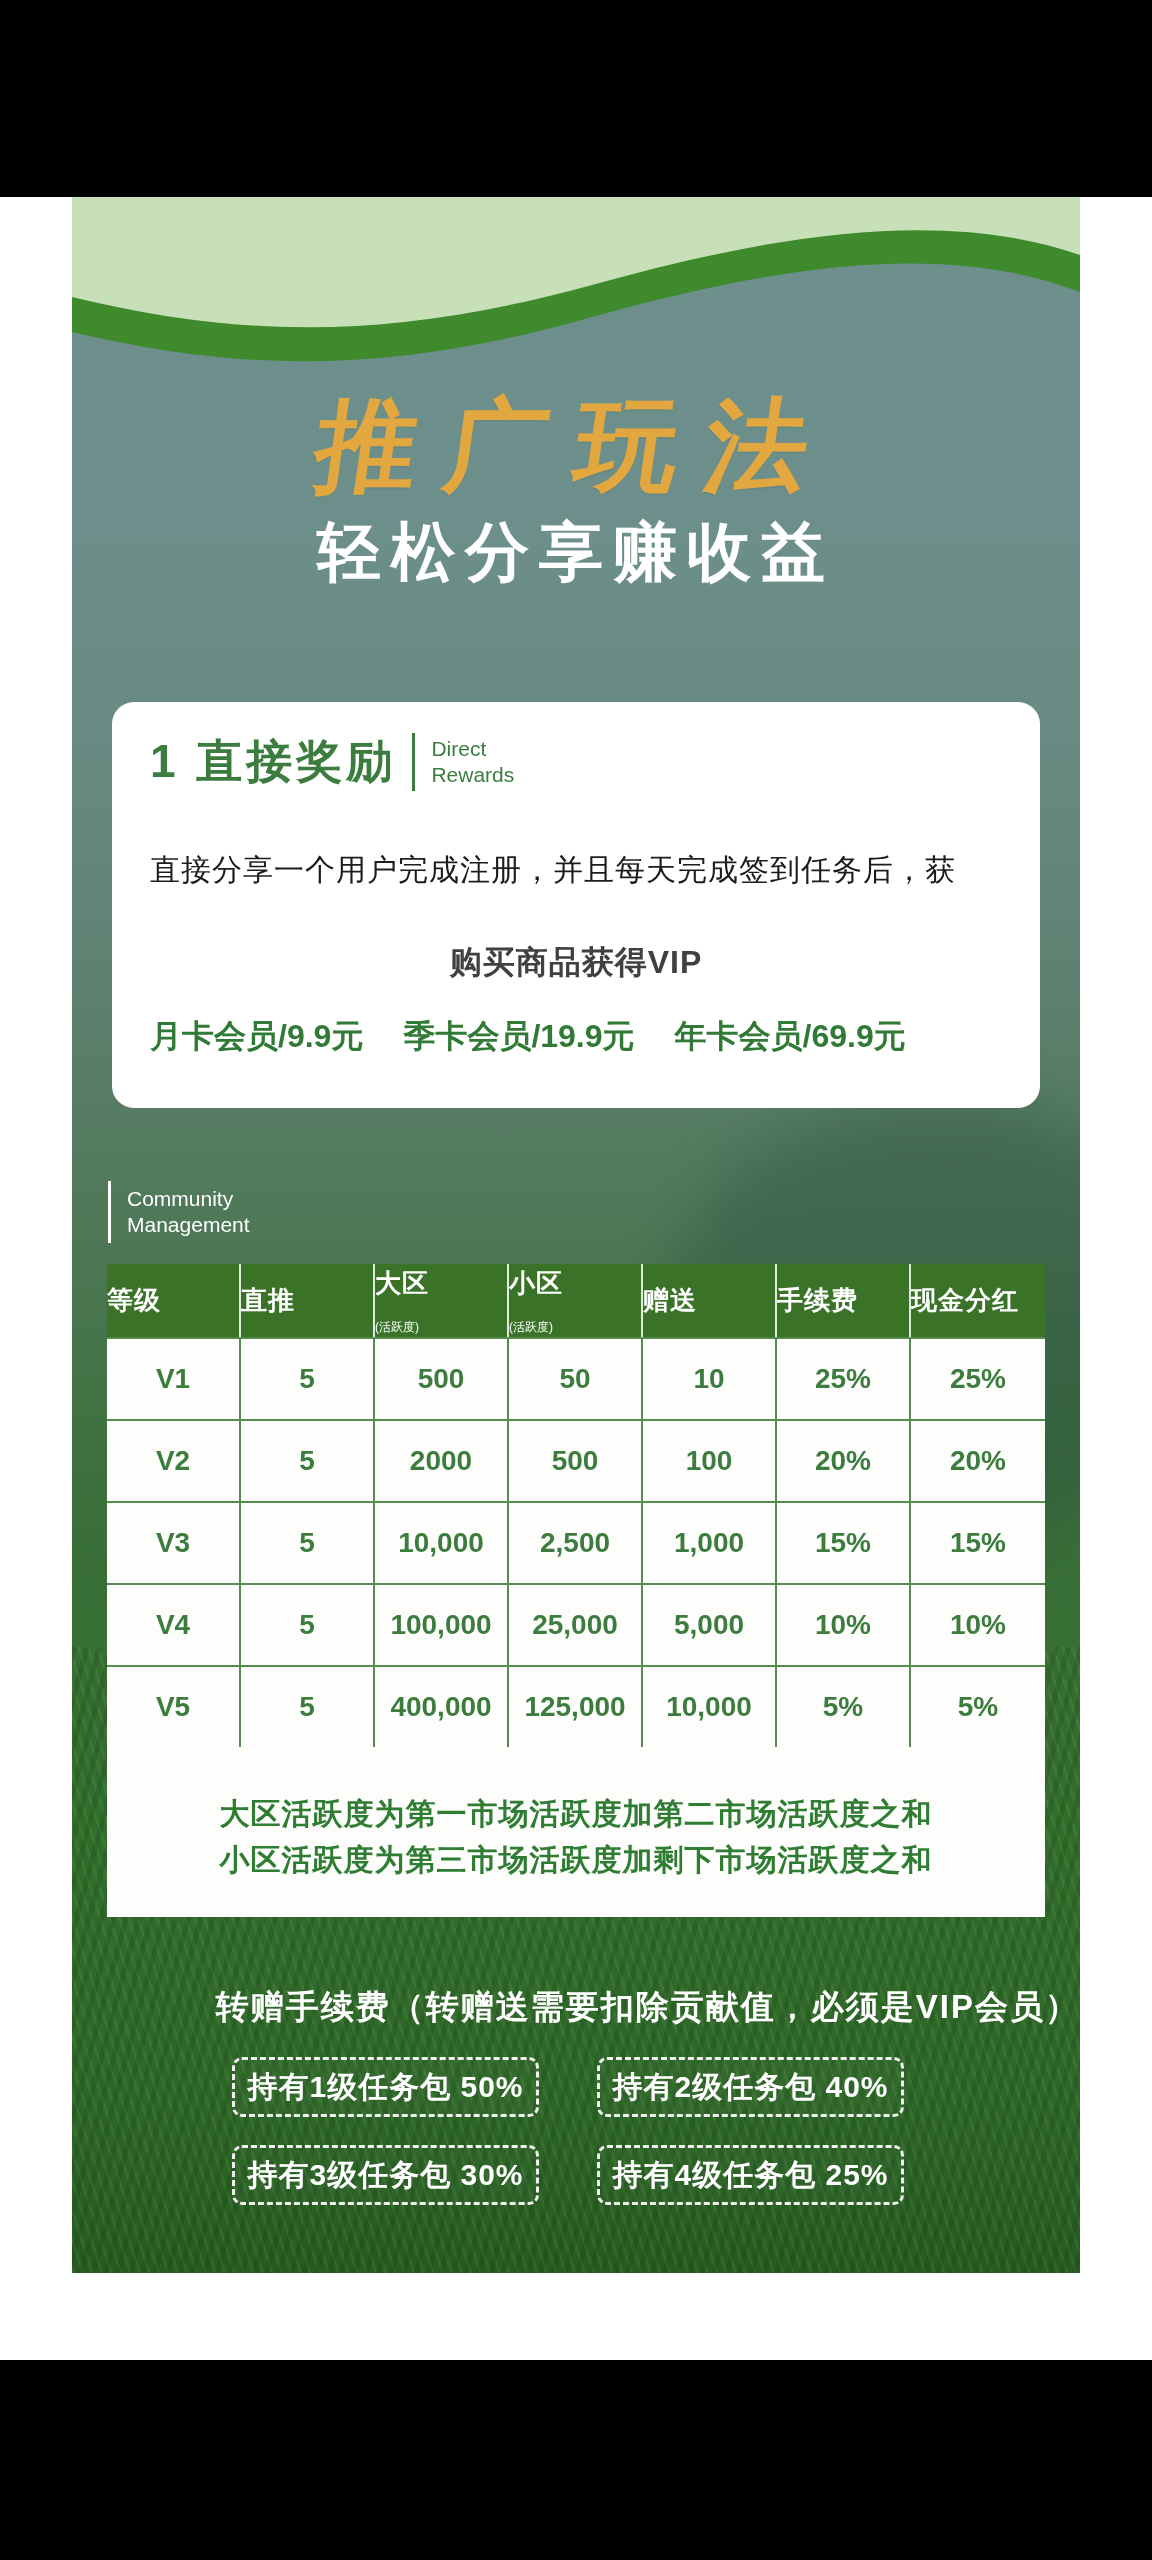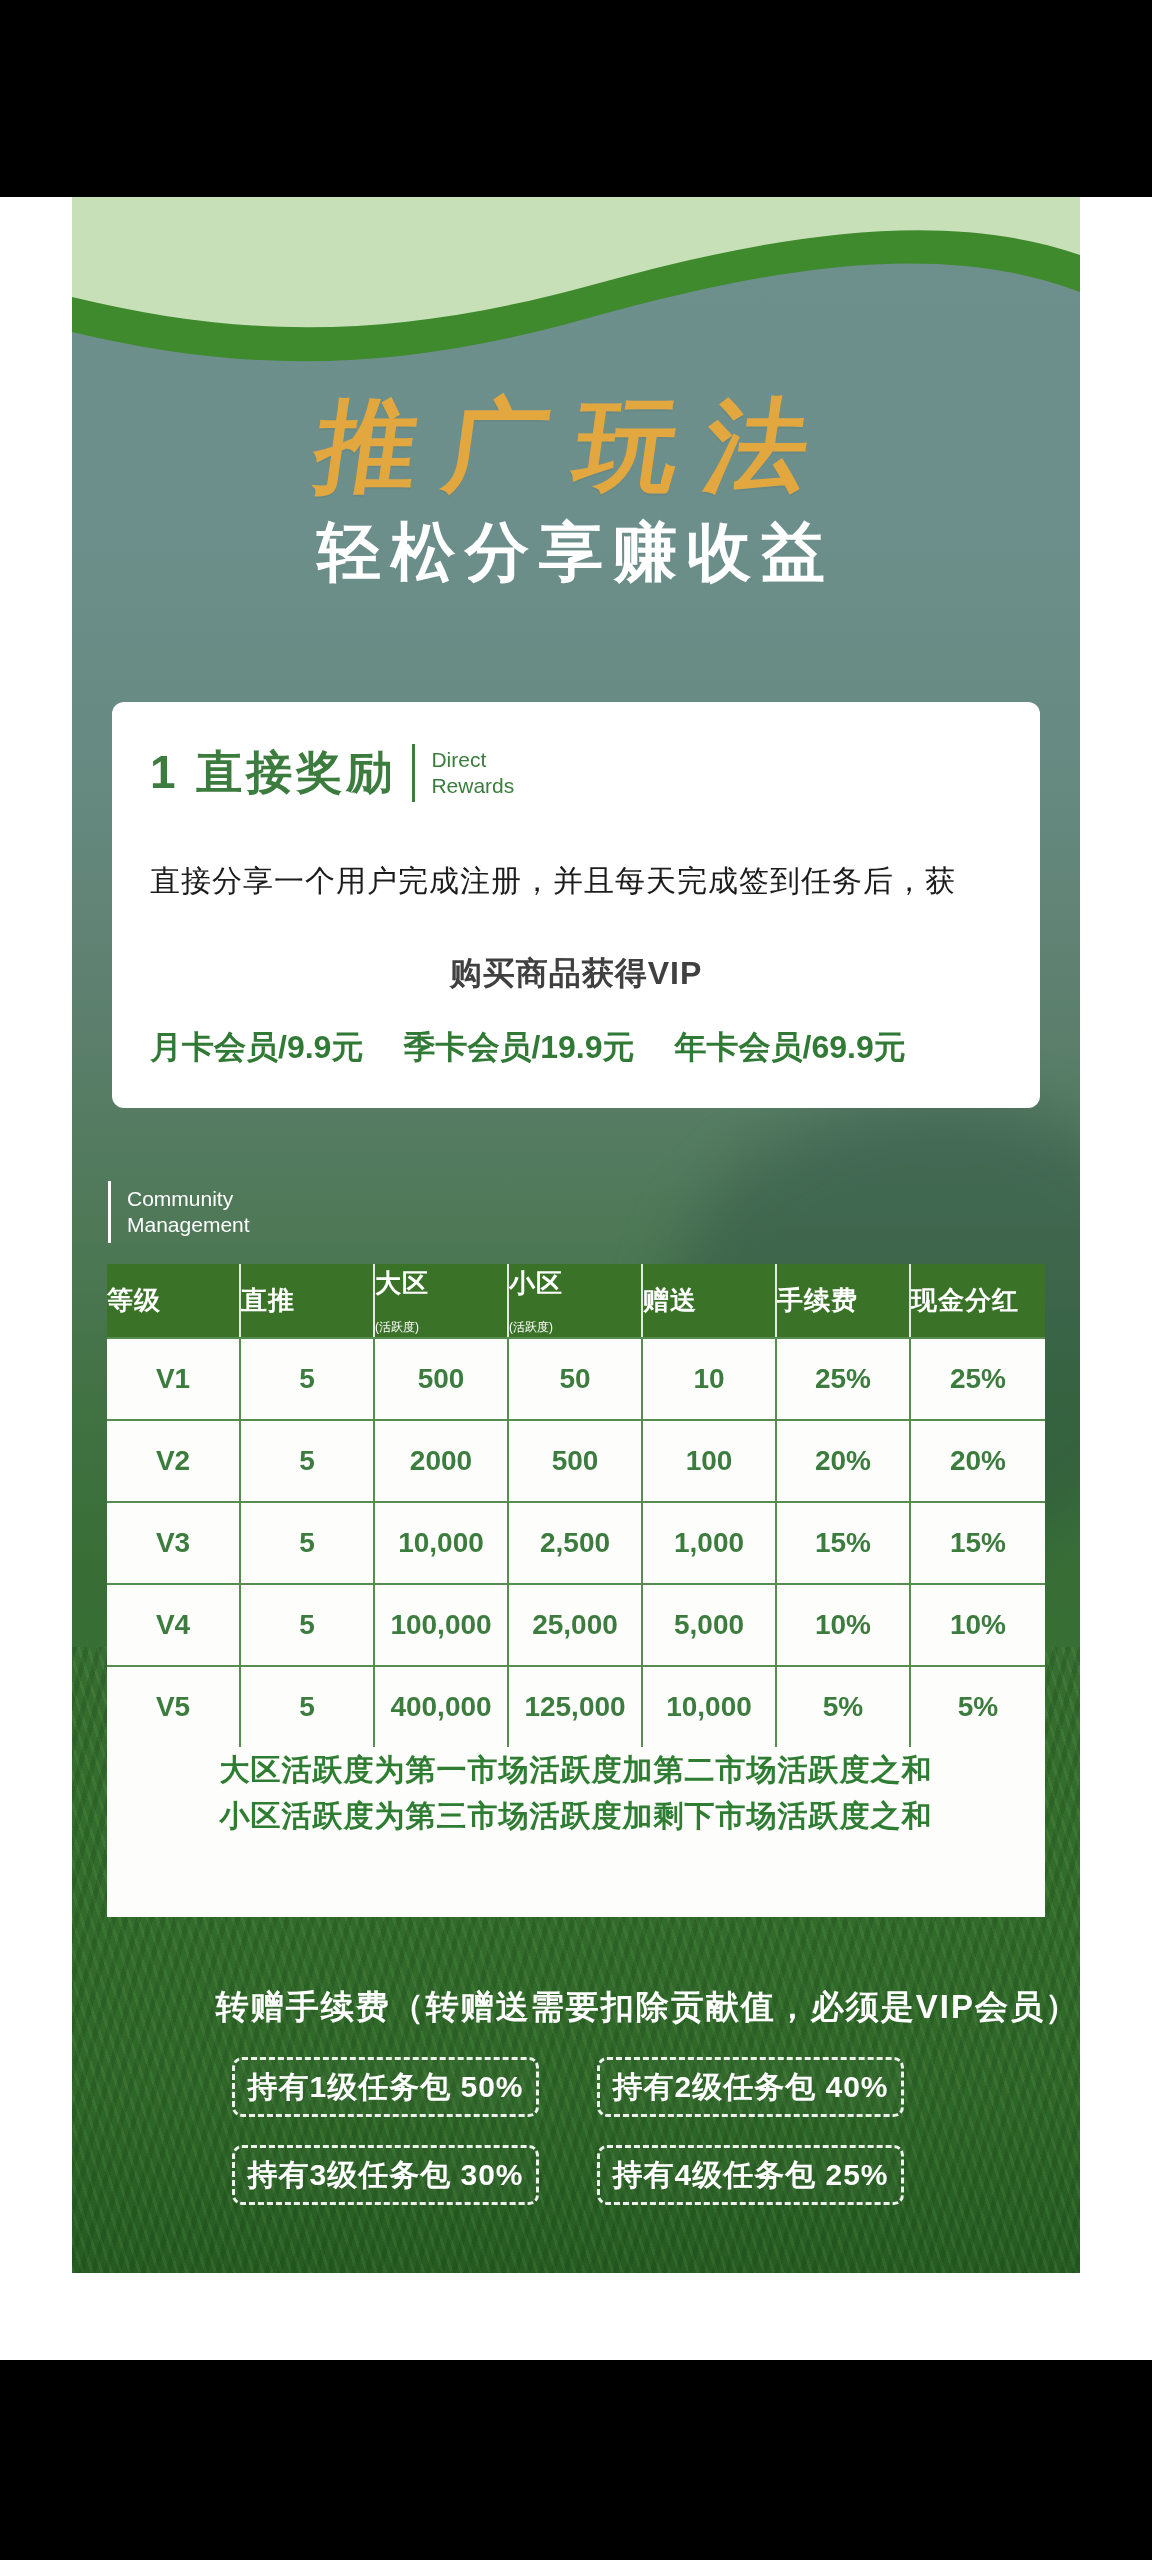--- a/index.html
+++ b/index.html
@@ -54,22 +54,22 @@
   .poster-subtitle{
     position:absolute;left:0;top:312px;width:1008px;
     text-align:center;
     font-size:64px;font-weight:900;
     color:#ffffff;letter-spacing:10px;white-space:nowrap;
   }
 
   
   .card1{
     position:absolute;left:40px;top:505px;width:928px;height:406px;
-    background:#ffffff;border-radius:12px;
-    box-sizing:border-box;padding:40px 38px 0 38px;
+    background:#ffffff;border-radius:22px;
+    box-sizing:border-box;padding:29px 38px 0 38px;
   }
   .card-head{display:flex;align-items:center;gap:16px;}
   .card-head .num-title{
     font-size:46px;font-weight:900;color:#3c7c3e;letter-spacing:4px;white-space:nowrap;
   }
   .v-divider{width:3px;height:58px;background:#3c7c3e;}
   .en-sub{font-size:21px;line-height:26px;color:#3c7c3e;font-weight:400;}
   .card-body{
     margin-top:42px;font-size:30px;color:#1c1c1c;line-height:70px;letter-spacing:1px;white-space:nowrap;
   }
@@ -100,21 +100,21 @@
   .th-label{font-size:26px;font-weight:900;letter-spacing:1px;}
   .th-sub{font-size:12px;font-weight:400;margin-top:18px;}
   .td-cell{
     height:80px;display:flex;align-items:center;justify-content:center;
     font-size:28px;font-weight:700;color:#3c7c3e;
     border-right:2px solid #568c4e;border-top:2px solid #568c4e;
   }
   .row:first-child .td-cell{border-top:none;}
   .td-cell:last-child{border-right:none;}
   .notes{
-    text-align:center;
+    margin-top:44px;text-align:center;
     font-size:30px;font-weight:900;color:#2f7d33;line-height:46px;letter-spacing:1px;
   }
 
   
   .transfer-heading{
     position:absolute;left:0;top:1788px;width:1008px;text-align:right;
     font-size:33px;font-weight:900;color:#ffffff;letter-spacing:2px;white-space:nowrap;
   }
   .badges{
     position:absolute;left:160px;top:1860px;width:672px;

